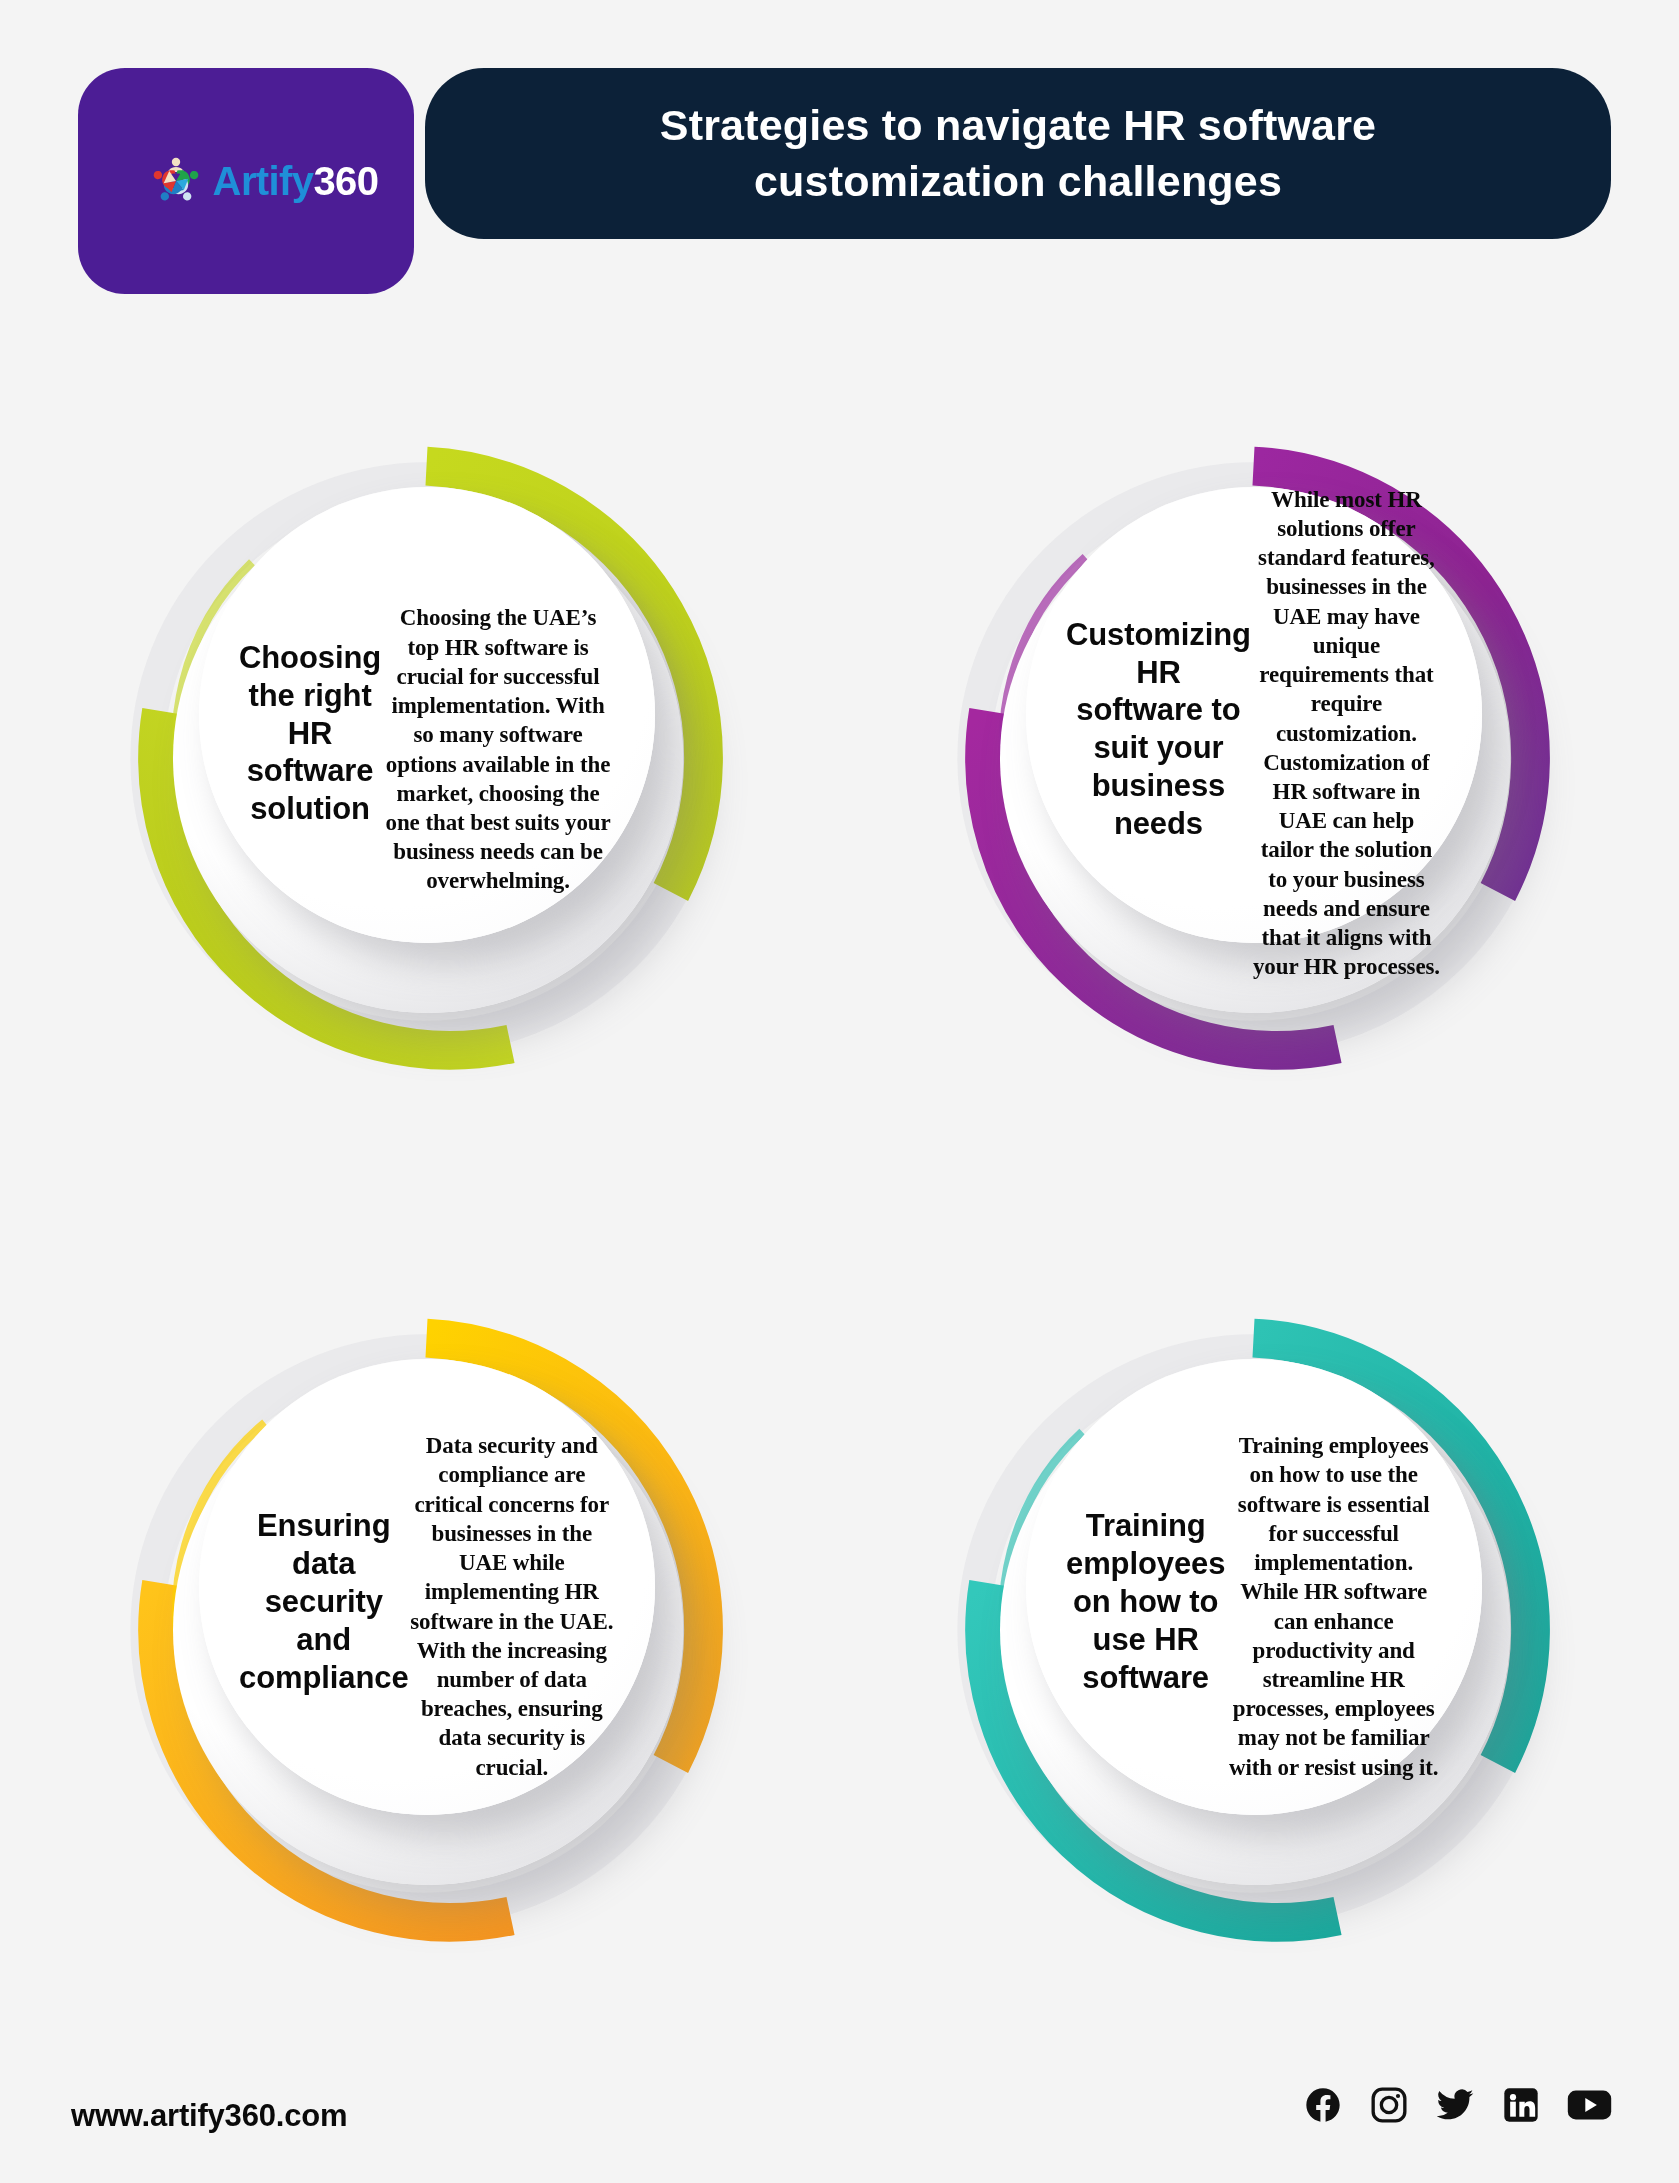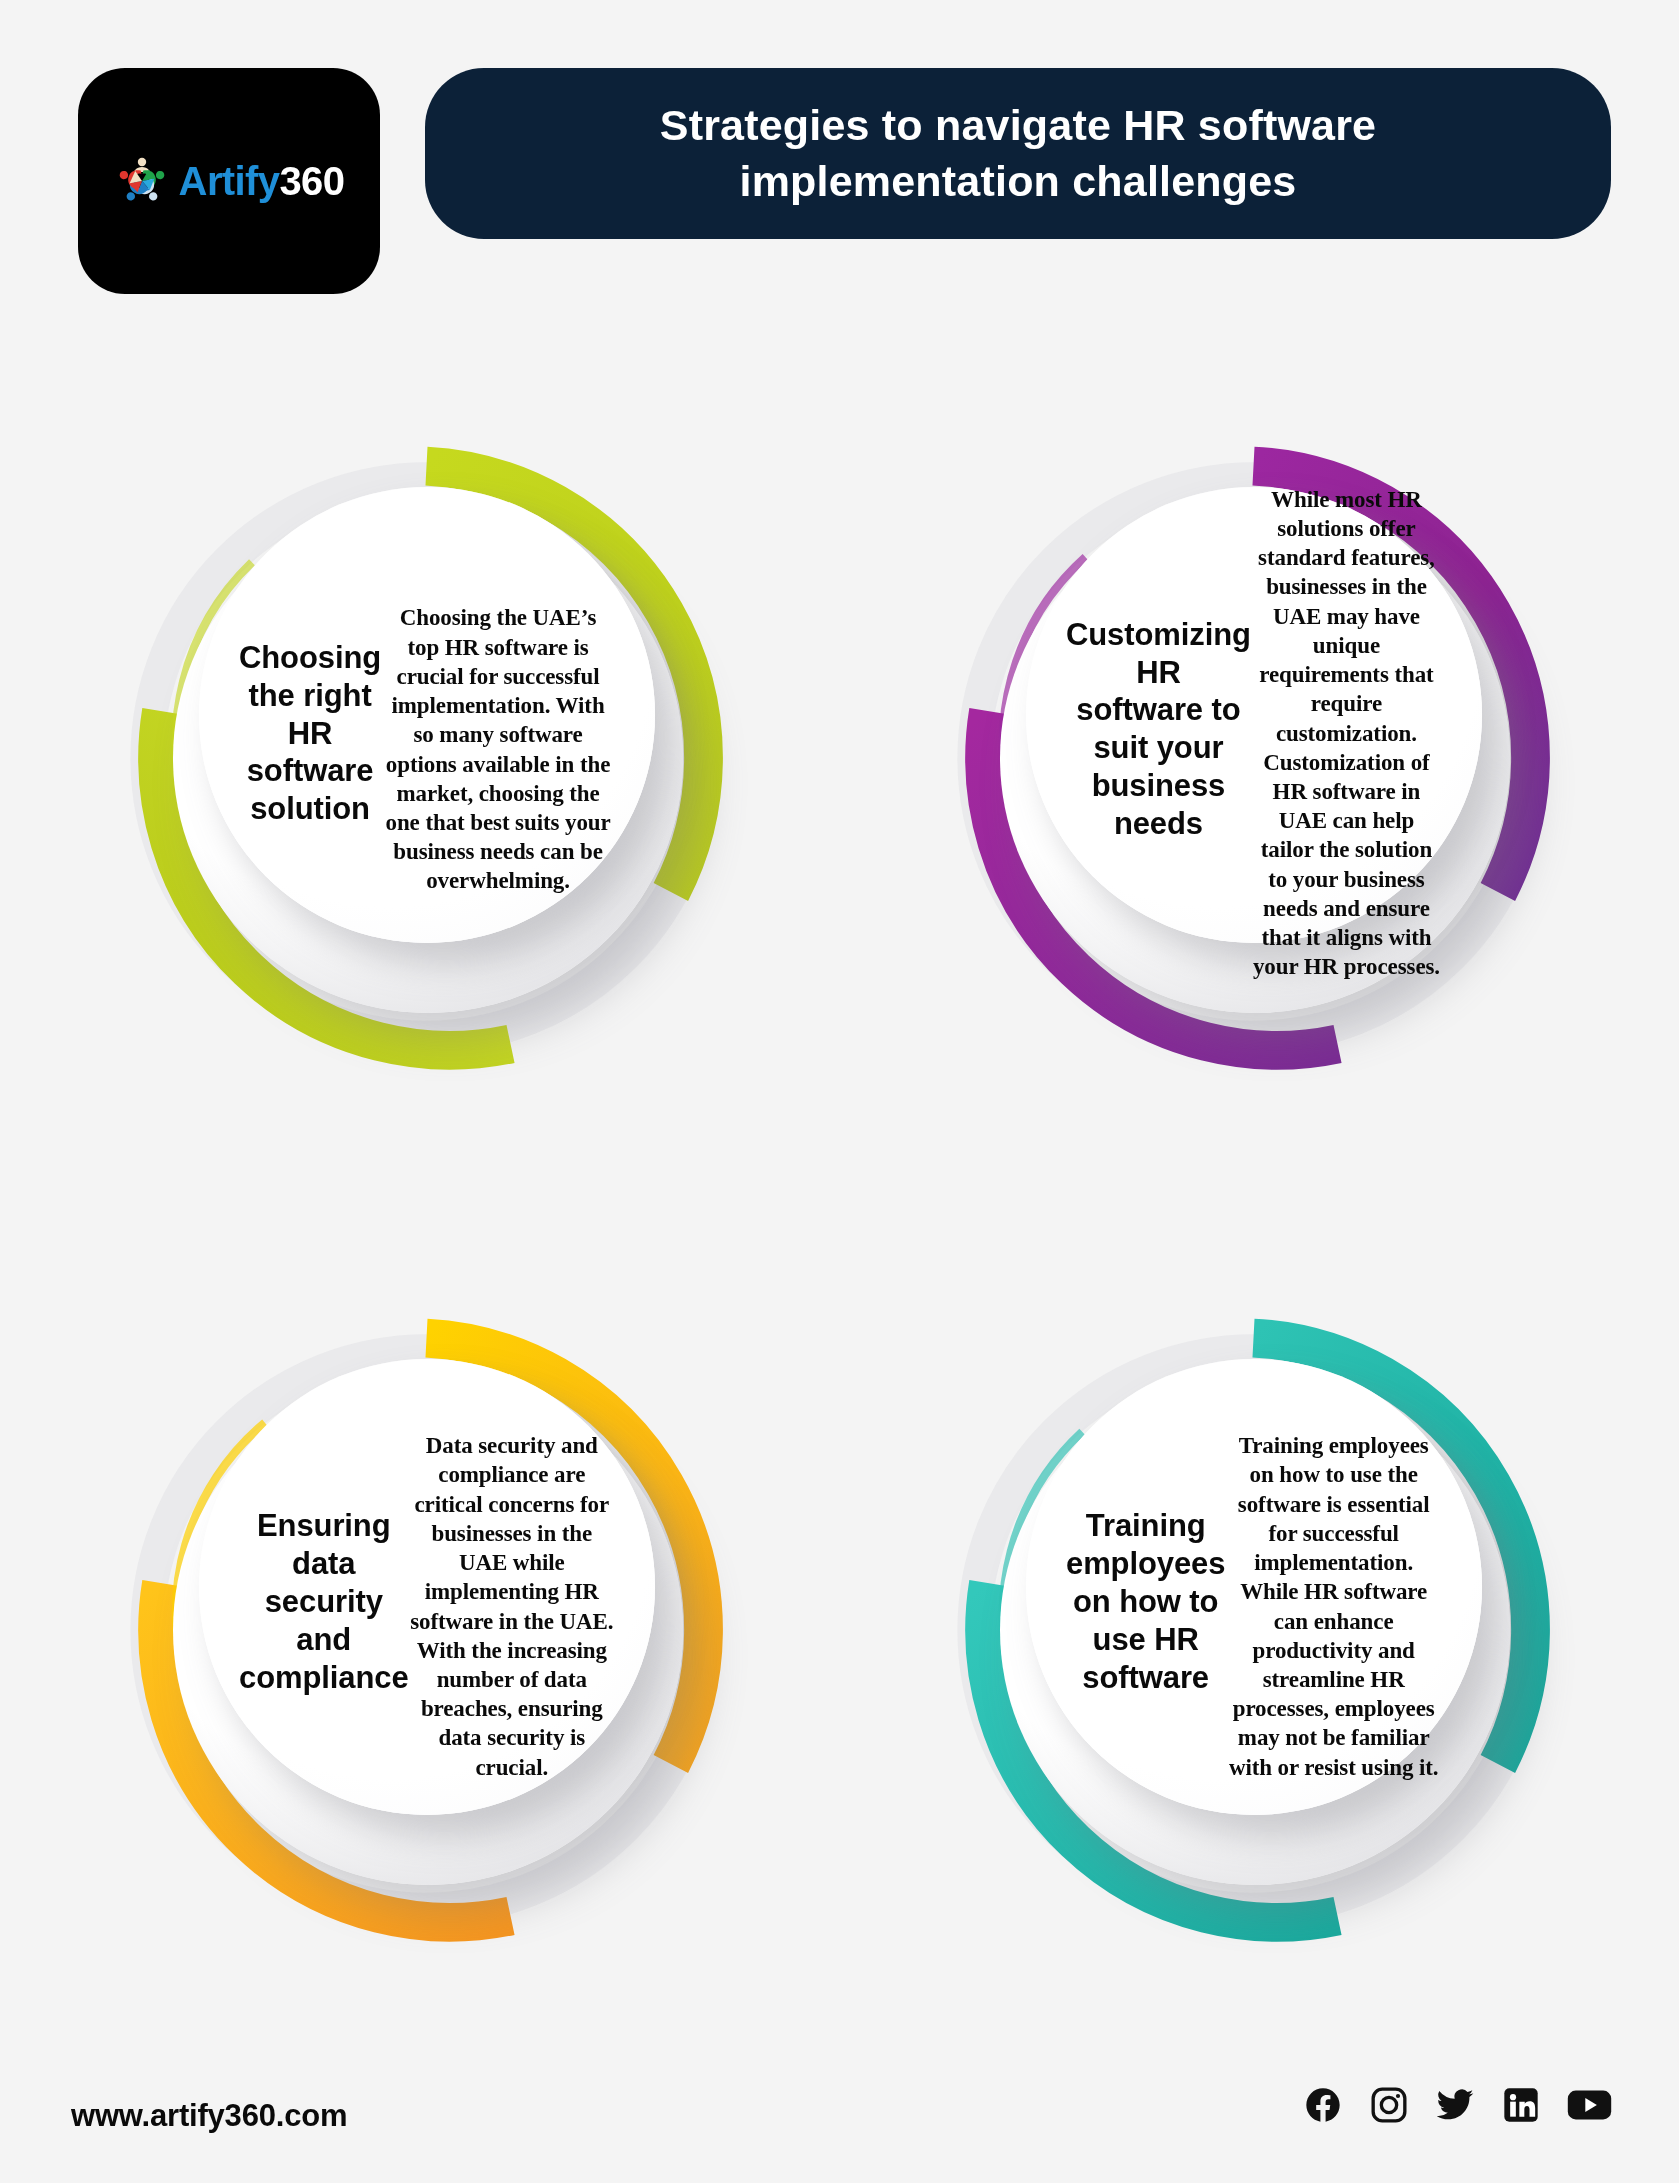--- a/index.html
+++ b/index.html
@@ -7,22 +7,22 @@
     width:1680px;height:2183px;
     background:#f4f4f4;
     font-family:"Liberation Sans",sans-serif;
     position:relative;overflow:hidden;
     -webkit-font-smoothing:antialiased;
   }
   
   .header{position:absolute;left:0;top:0;width:1680px;height:323px;}
   .logo-pill{
     position:absolute;left:78px;top:68px;width:302px;height:226px;
-    background:#000000;border-radius:47px;
-    display:flex;align-items:center;justify-content:center;
+    background:#4c1d95;border-radius:47px;
+    display:flex;align-items:center;justify-content:center;padding-left:34px;
   }
   .logo-wrap{display:flex;align-items:center;gap:9px;}
   .logo-mark{width:56px;height:56px;position:relative;flex:none;}
   .logo-text{font-size:40px;font-weight:700;letter-spacing:-0.6px;line-height:1;}
   .logo-text .artify{color:#1f8fd8;}
   .logo-text .n360{color:#ffffff;}
   .title-pill{
     position:absolute;left:425px;top:68px;width:1186px;height:171px;
     background:#0c2138;border-radius:59px;
     display:flex;align-items:center;justify-content:center;
@@ -125,21 +125,21 @@
       </span>
       <span class="logo-text">
         <span class="artify">Artify</span><span class="n360">360</span>
       </span>
     </div>
   </div>
 
   <div class="title-pill">
     <h1 class="title-text">
       <span>Strategies to navigate HR software</span><br>
-      <span>implementation challenges</span>
+      <span>customization challenges</span>
     </h1>
   </div>
 </div>
 
 <div class="grid">
 
   <div class="card c1">
     <div class="ring-stage">
       <svg viewBox="0 0 1140 1270" aria-hidden="true">
         <defs>

